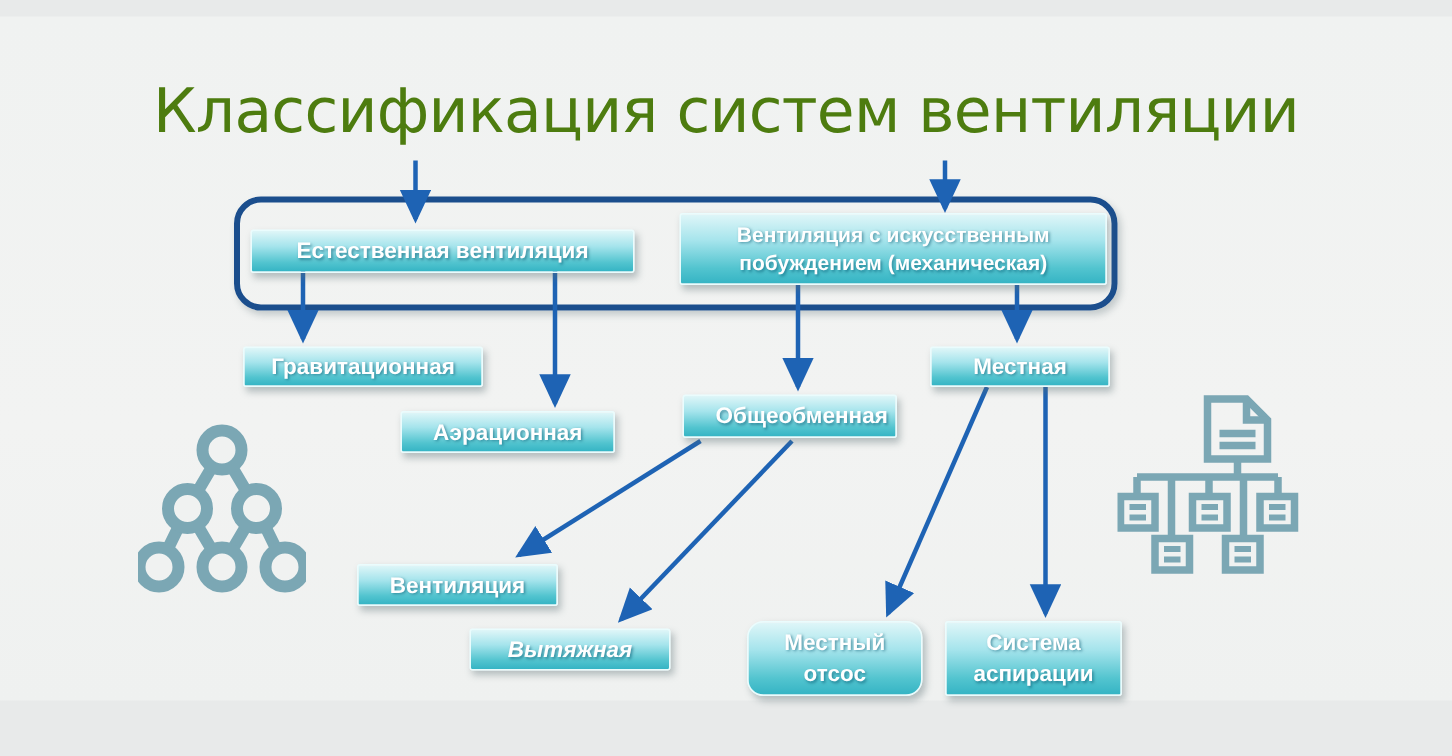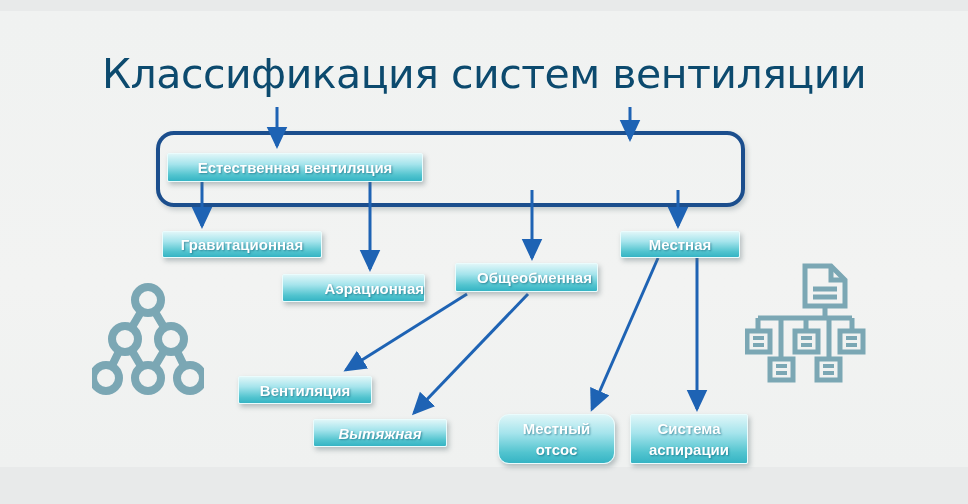--- a/index.html
+++ b/index.html
@@ -17,21 +17,21 @@
   .slide{
     position:absolute;left:0;top:11px;width:968px;height:456px;
     background:linear-gradient(180deg,#f0f2f1 0%,#f2f3f2 60%,#eff1f0 100%);
   }
   .title{
     position:absolute;left:0;top:50px;width:968px;
     text-align:center;
     font-family:"DejaVu Sans", sans-serif;
     font-size:41px;
     letter-spacing:-0.5px;
-    color:#0c4a6e;
+    color:#4d7c0f;
   }
   .group-frame{
     position:absolute;left:156px;top:131px;width:589px;height:76px;
     border:4px solid #1b4e8d;border-radius:18px;
     box-sizing:border-box;
     box-shadow:2px 3px 5px rgba(90,110,115,.30);
     z-index:1;
   }
   .connectors{position:absolute;left:0;top:0;z-index:2;}
   .node{
@@ -42,21 +42,21 @@
     border:1px solid #eafcfd;
     box-shadow:2px 3px 5px rgba(90,110,115,.40);
     box-sizing:border-box;
     color:#ffffff;font-weight:bold;font-size:15px;
     text-shadow:1px 1px 2px rgba(0,80,105,.55);
     border-radius:2px;
   }
   .n-natural        {left:167px;top:153px;width:256px;height:29px;}
   .n-mechanical     {left:453px;top:142px;width:285px;height:48px;font-size:14px;line-height:19px;padding:0 6px;}
   .n-gravitational  {left:162px;top:231px;width:160px;height:27px;}
-  .n-aeration       {left:282px;top:274px;width:143px;height:28px;justify-content:flex-end;}
+  .n-aeration       {left:267px;top:274px;width:143px;height:28px;}
   .n-general        {left:455px;top:263px;width:143px;height:29px;padding-left:16px;}
   .n-local          {left:620px;top:231px;width:120px;height:27px;}
   .n-supply         {left:238px;top:376px;width:134px;height:28px;}
   .n-exhaust        {left:313px;top:419px;width:134px;height:28px;font-style:italic;}
   .n-local-suction  {left:498px;top:414px;width:117px;height:50px;line-height:21px;padding:0 10px;border-radius:11px;}
   .n-aspiration     {left:630px;top:414px;width:118px;height:50px;line-height:21px;padding:0 12px;}
   .icon{position:absolute;z-index:1;}
   .icon-left{left:92px;top:282px;}
   .icon-right{left:745px;top:263px;}
 </style>
@@ -127,20 +127,23 @@
       <line x1="467" y1="294" x2="346" y2="370" marker-end="url(#ah)"></line>
       <line x1="528" y1="294" x2="414" y2="413" marker-end="url(#ah)"></line>
       <line x1="658" y1="258" x2="592" y2="409" marker-end="url(#ah)"></line>
       <line x1="697" y1="258" x2="697" y2="409" marker-end="url(#ah)"></line>
     </g>
   </svg>
 
   <div class="node n-natural">
     <span>Естественная вентиляция</span>
   </div>
+  <div class="node n-mechanical">
+    <span>Вентиляция с искусственным побуждением (механическая)</span>
+  </div>
   <div class="node n-gravitational">
     <span>Гравитационная</span>
   </div>
   <div class="node n-aeration">
     <span>Аэрационная</span>
   </div>
   <div class="node n-general">
     <span>Общеобменная</span>
   </div>
   <div class="node n-local">

